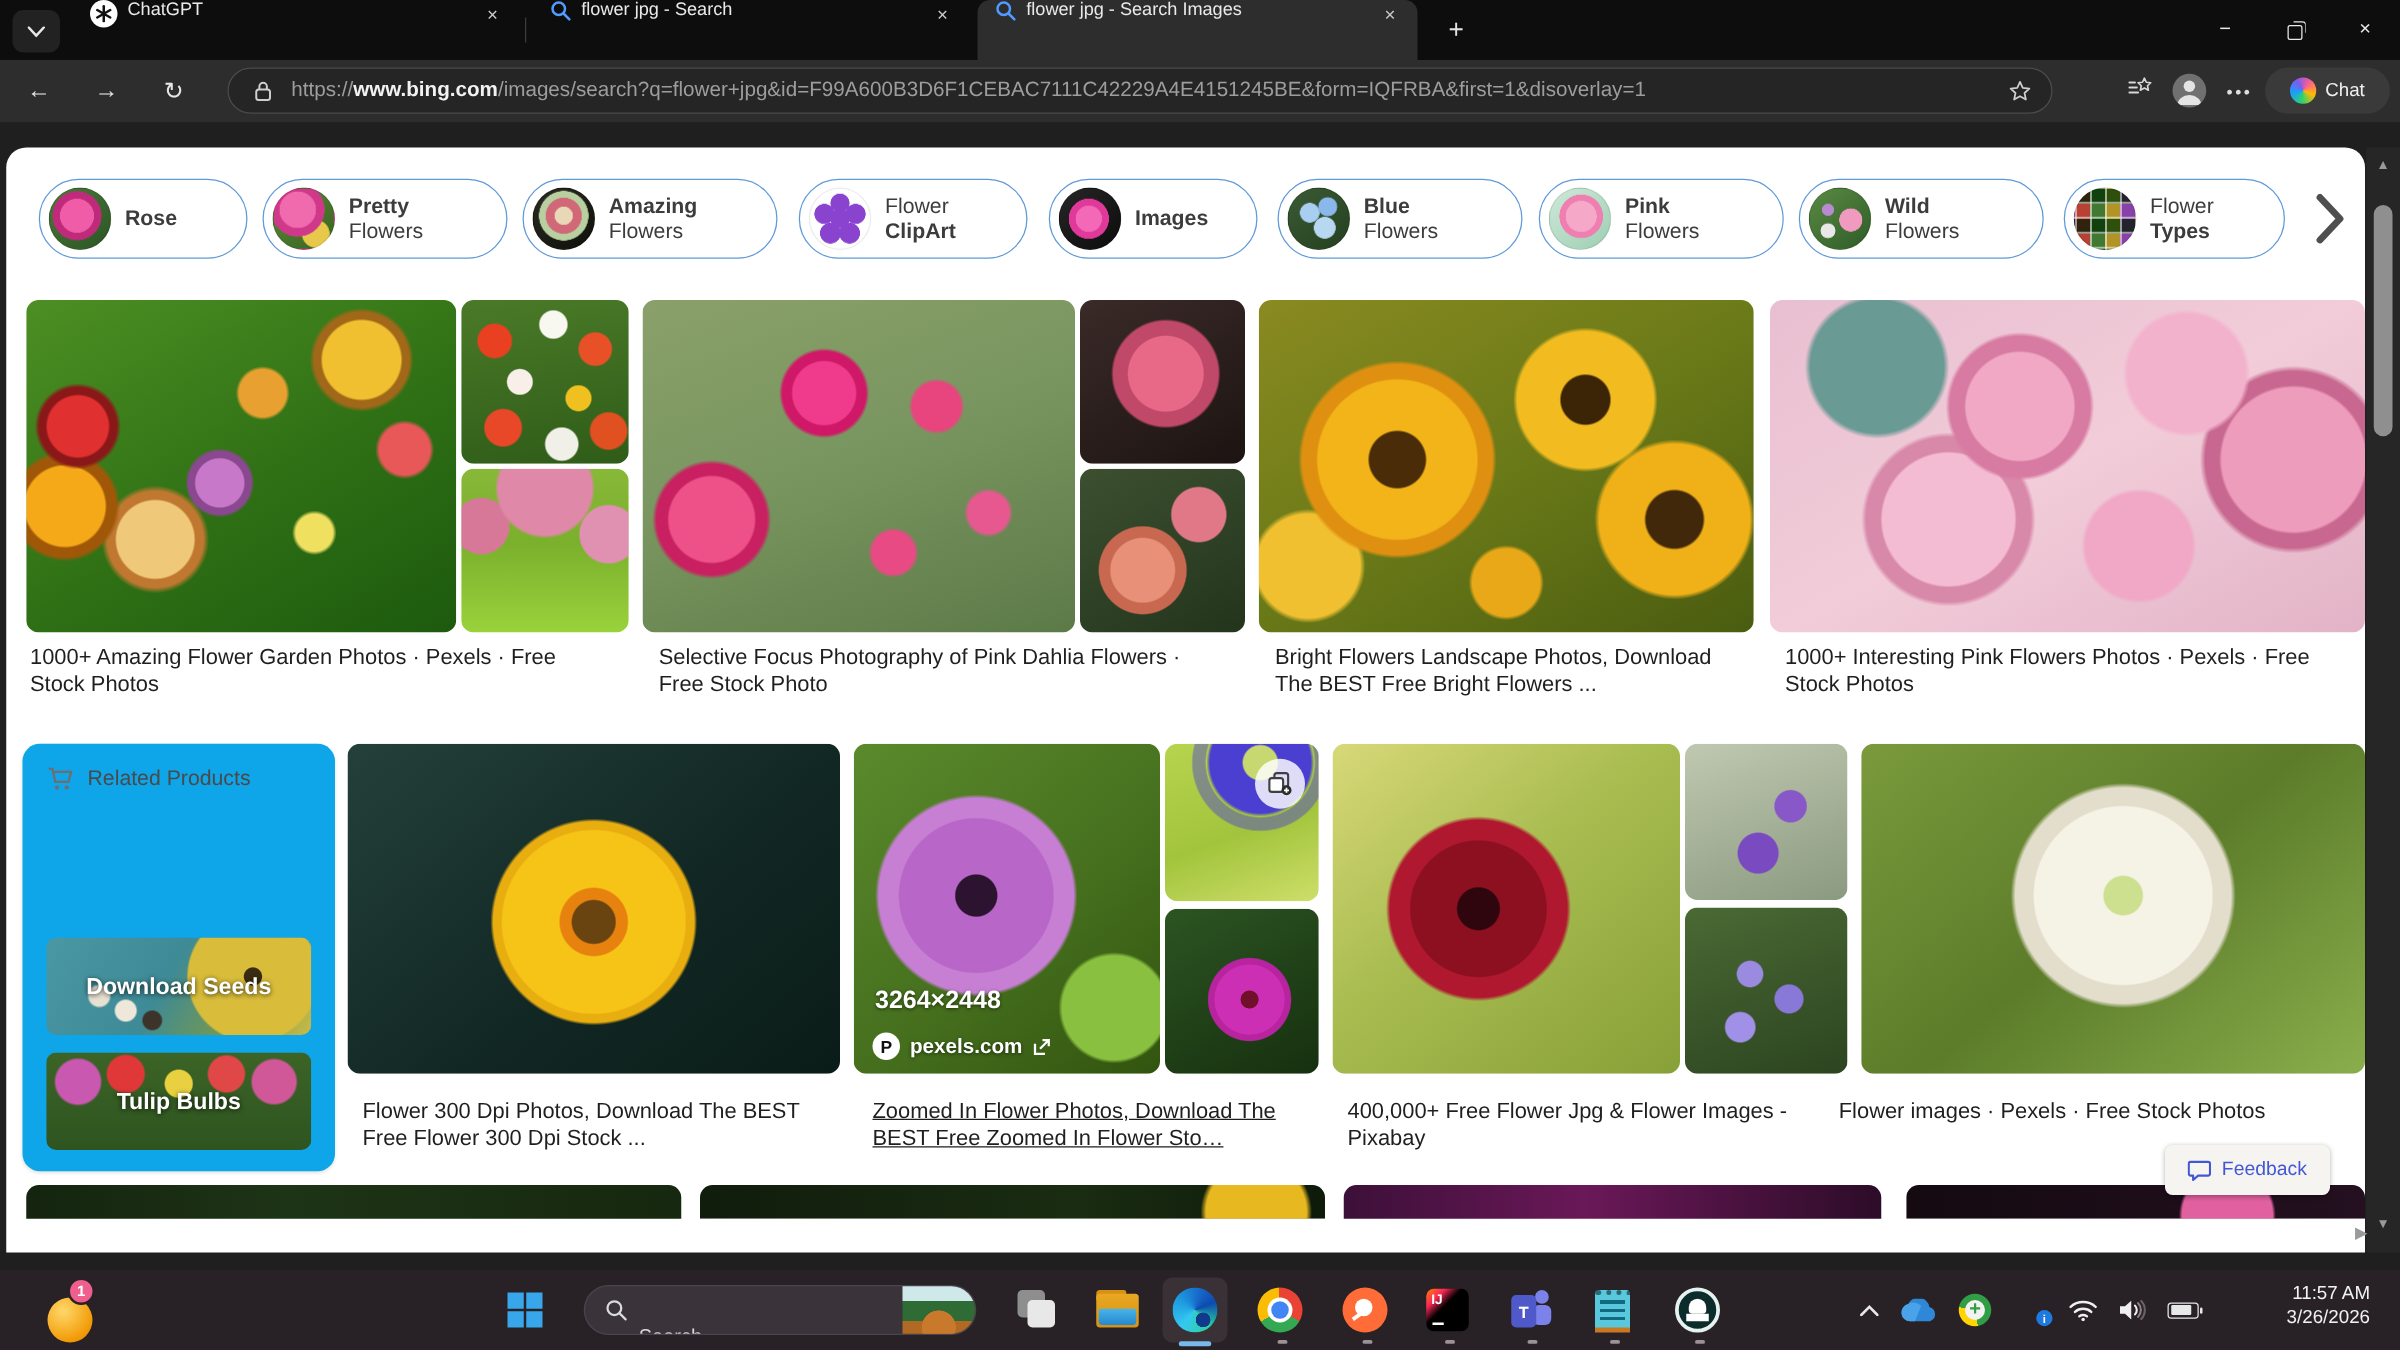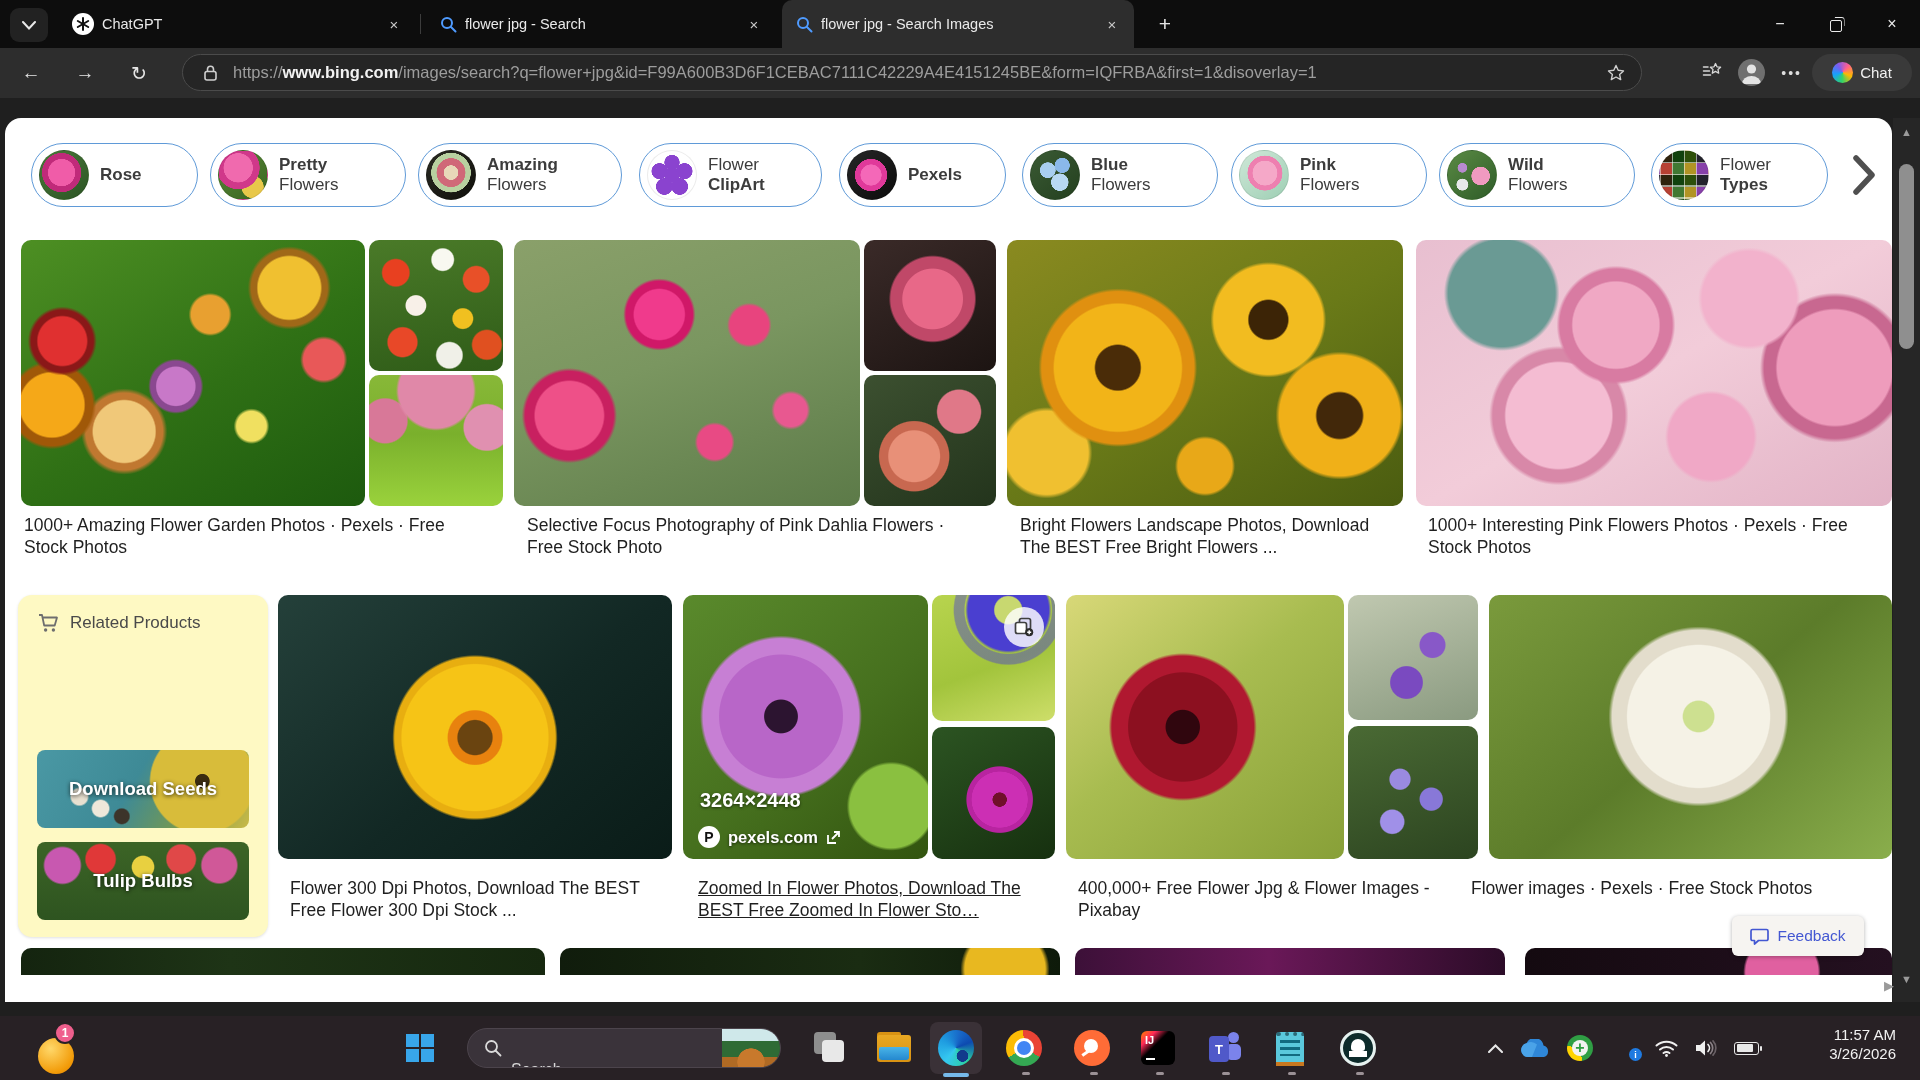--- a/index.html
+++ b/index.html
@@ -4,21 +4,21 @@
 <style>
   * { margin:0; padding:0; box-sizing:border-box; }
   html,body { width:1920px; height:1080px; overflow:hidden; background:#1f1f1f;
     font-family:"Liberation Sans", sans-serif; }
   #stage { position:absolute; width:1920px; height:1080px; background:#1f1f1f; }
 
   
   .tabbar { position:absolute; left:0; top:0; width:1920px; height:48px; background:#0d0d0d; }
   .tab-search-btn { position:absolute; left:10px; top:8px; width:38px; height:34px; border-radius:9px;
     background:#222; display:flex; align-items:center; justify-content:center; }
-  .tab { position:absolute; top:0; height:48px; display:flex; align-items:center; padding:0 10px 0 14px; }
+  .tab { position:absolute; top:0; height:48px; display:flex; padding:0 10px 0 14px; }
   .tab-1 { left:58px; width:358px; }
   .tab-2 { left:426px; width:350px; }
   .tab-3 { left:782px; width:352px; background:#2d2d2d; border-radius:10px 10px 0 0; }
   .tab-sep { position:absolute; top:14px; width:1px; height:20px; background:#3c3c3c; }
   .tab-title { color:#e9e9e9; font-size:14.5px; white-space:nowrap; overflow:hidden;
     text-overflow:ellipsis; flex:1; margin:0 8px; }
   .tab-close { width:24px; height:24px; border-radius:6px; color:#c9c9c9; font-size:15px;
     display:flex; align-items:center; justify-content:center; }
   .favicon-openai { width:22px; height:22px; background:#fff; border-radius:50%;
     display:flex; align-items:center; justify-content:center; flex:none; }
@@ -184,21 +184,21 @@
     text-shadow:0 1px 3px rgba(0,0,0,.6); }
   .overlay-src { position:absolute; left:698px; top:826px; display:flex; align-items:center; gap:8px; }
   .pexels-badge { width:22px; height:22px; border-radius:50%; background:#fff; color:#111;
     font-weight:700; font-size:14px; display:flex; align-items:center; justify-content:center; }
   .overlay-src span.src-text { color:#fff; font-weight:700; font-size:16.5px; text-shadow:0 1px 3px rgba(0,0,0,.6); }
   .save-btn { position:absolute; left:1004px; top:607px; width:40px; height:40px; border-radius:50%;
     background:rgba(255,255,255,.82); display:flex; align-items:center; justify-content:center; }
 
   
   .related-card { position:absolute; left:18px; top:595px; width:250px; height:342px;
-    background:#fef9c3; border-radius:14px; box-shadow:0 1px 3px rgba(0,0,0,.12);text-decoration:underline; }
+    background:#0ea5e9; border-radius:14px; box-shadow:0 1px 3px rgba(0,0,0,.12);text-decoration:underline; }
   .related-head { position:absolute; left:20px; top:18px; display:flex; align-items:center; gap:10px; }
   .related-title { font-size:17px; color:#4a4a4a; }
   .product { position:absolute; left:19px; width:212px; height:78px; border-radius:8px; overflow:hidden;
     display:flex; align-items:center; justify-content:center; }
   .product-label { color:#fff; font-weight:700; font-size:18.5px; text-shadow:0 1px 4px rgba(0,0,0,.75); }
   .img-roses { background:
     radial-gradient(circle at 20% 40%, #a01020 0 9%, transparent 10%),
     radial-gradient(circle at 45% 60%, #8c0c1c 0 10%, transparent 11%),
     radial-gradient(circle at 70% 35%, #a81426 0 9%, transparent 10%),
     radial-gradient(circle at 88% 65%, #901020 0 9%, transparent 10%),
@@ -435,21 +435,21 @@
   <div class="chip" style="left:418px;width:204px">
     <span class="chip-thumb th-amazing"></span>
     <span class="chip-label"><span class="b">Amazing</span><br><span>Flowers</span></span>
   </div>
   <div class="chip" style="left:639px;width:183px">
     <span class="chip-thumb th-clipart"></span>
     <span class="chip-label"><span>Flower</span><br><span class="b">ClipArt</span></span>
   </div>
   <div class="chip" style="left:839px;width:167px">
     <span class="chip-thumb th-dahlia"></span>
-    <span class="chip-label"><span class="b">Pexels</span></span>
+    <span class="chip-label"><span class="b">Images</span></span>
   </div>
   <div class="chip" style="left:1022px;width:196px">
     <span class="chip-thumb th-blue"></span>
     <span class="chip-label"><span class="b">Blue</span><br><span>Flowers</span></span>
   </div>
   <div class="chip" style="left:1231px;width:196px">
     <span class="chip-thumb th-pink"></span>
     <span class="chip-label"><span class="b">Pink</span><br><span>Flowers</span></span>
   </div>
   <div class="chip" style="left:1439px;width:196px">

